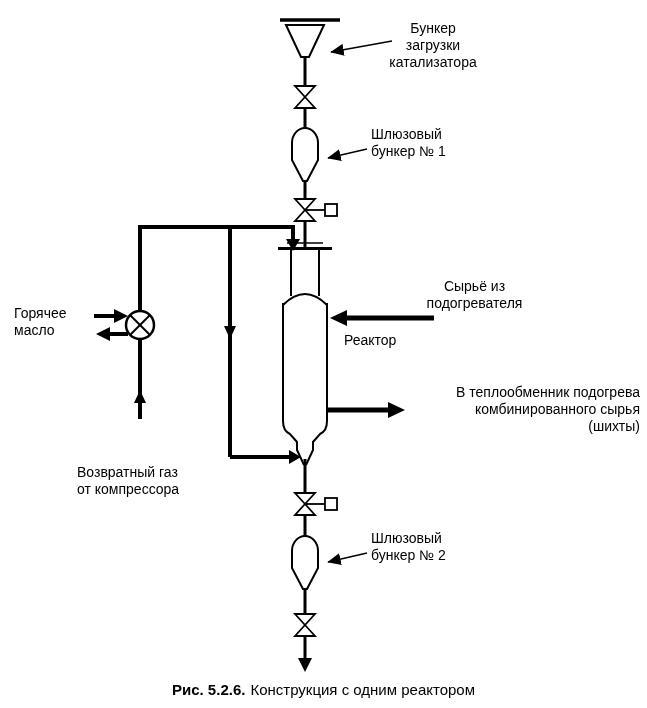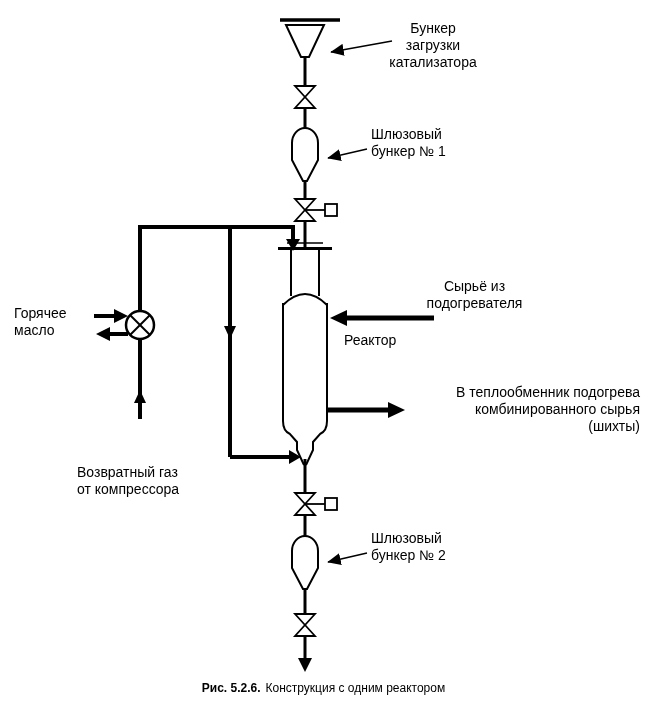--- a/index.html
+++ b/index.html
@@ -19,21 +19,21 @@
     line-height: 17px;
     white-space: pre-line;
     color: #000;
   }
   .center { text-align: center; }
   .caption {
     position: absolute;
     left: 0; right: 0;
     top: 681px;
     text-align: center;
-    font-size: 12px;
+    font-size: 15px;
     white-space: nowrap;
   }
   .caption .cap-num { font-weight: bold; margin-right: 5px; }
 </style>
 </head>
 <body>
 
 <div class="stage">
 
   <svg width="647" height="708" viewBox="0 0 647 708">

